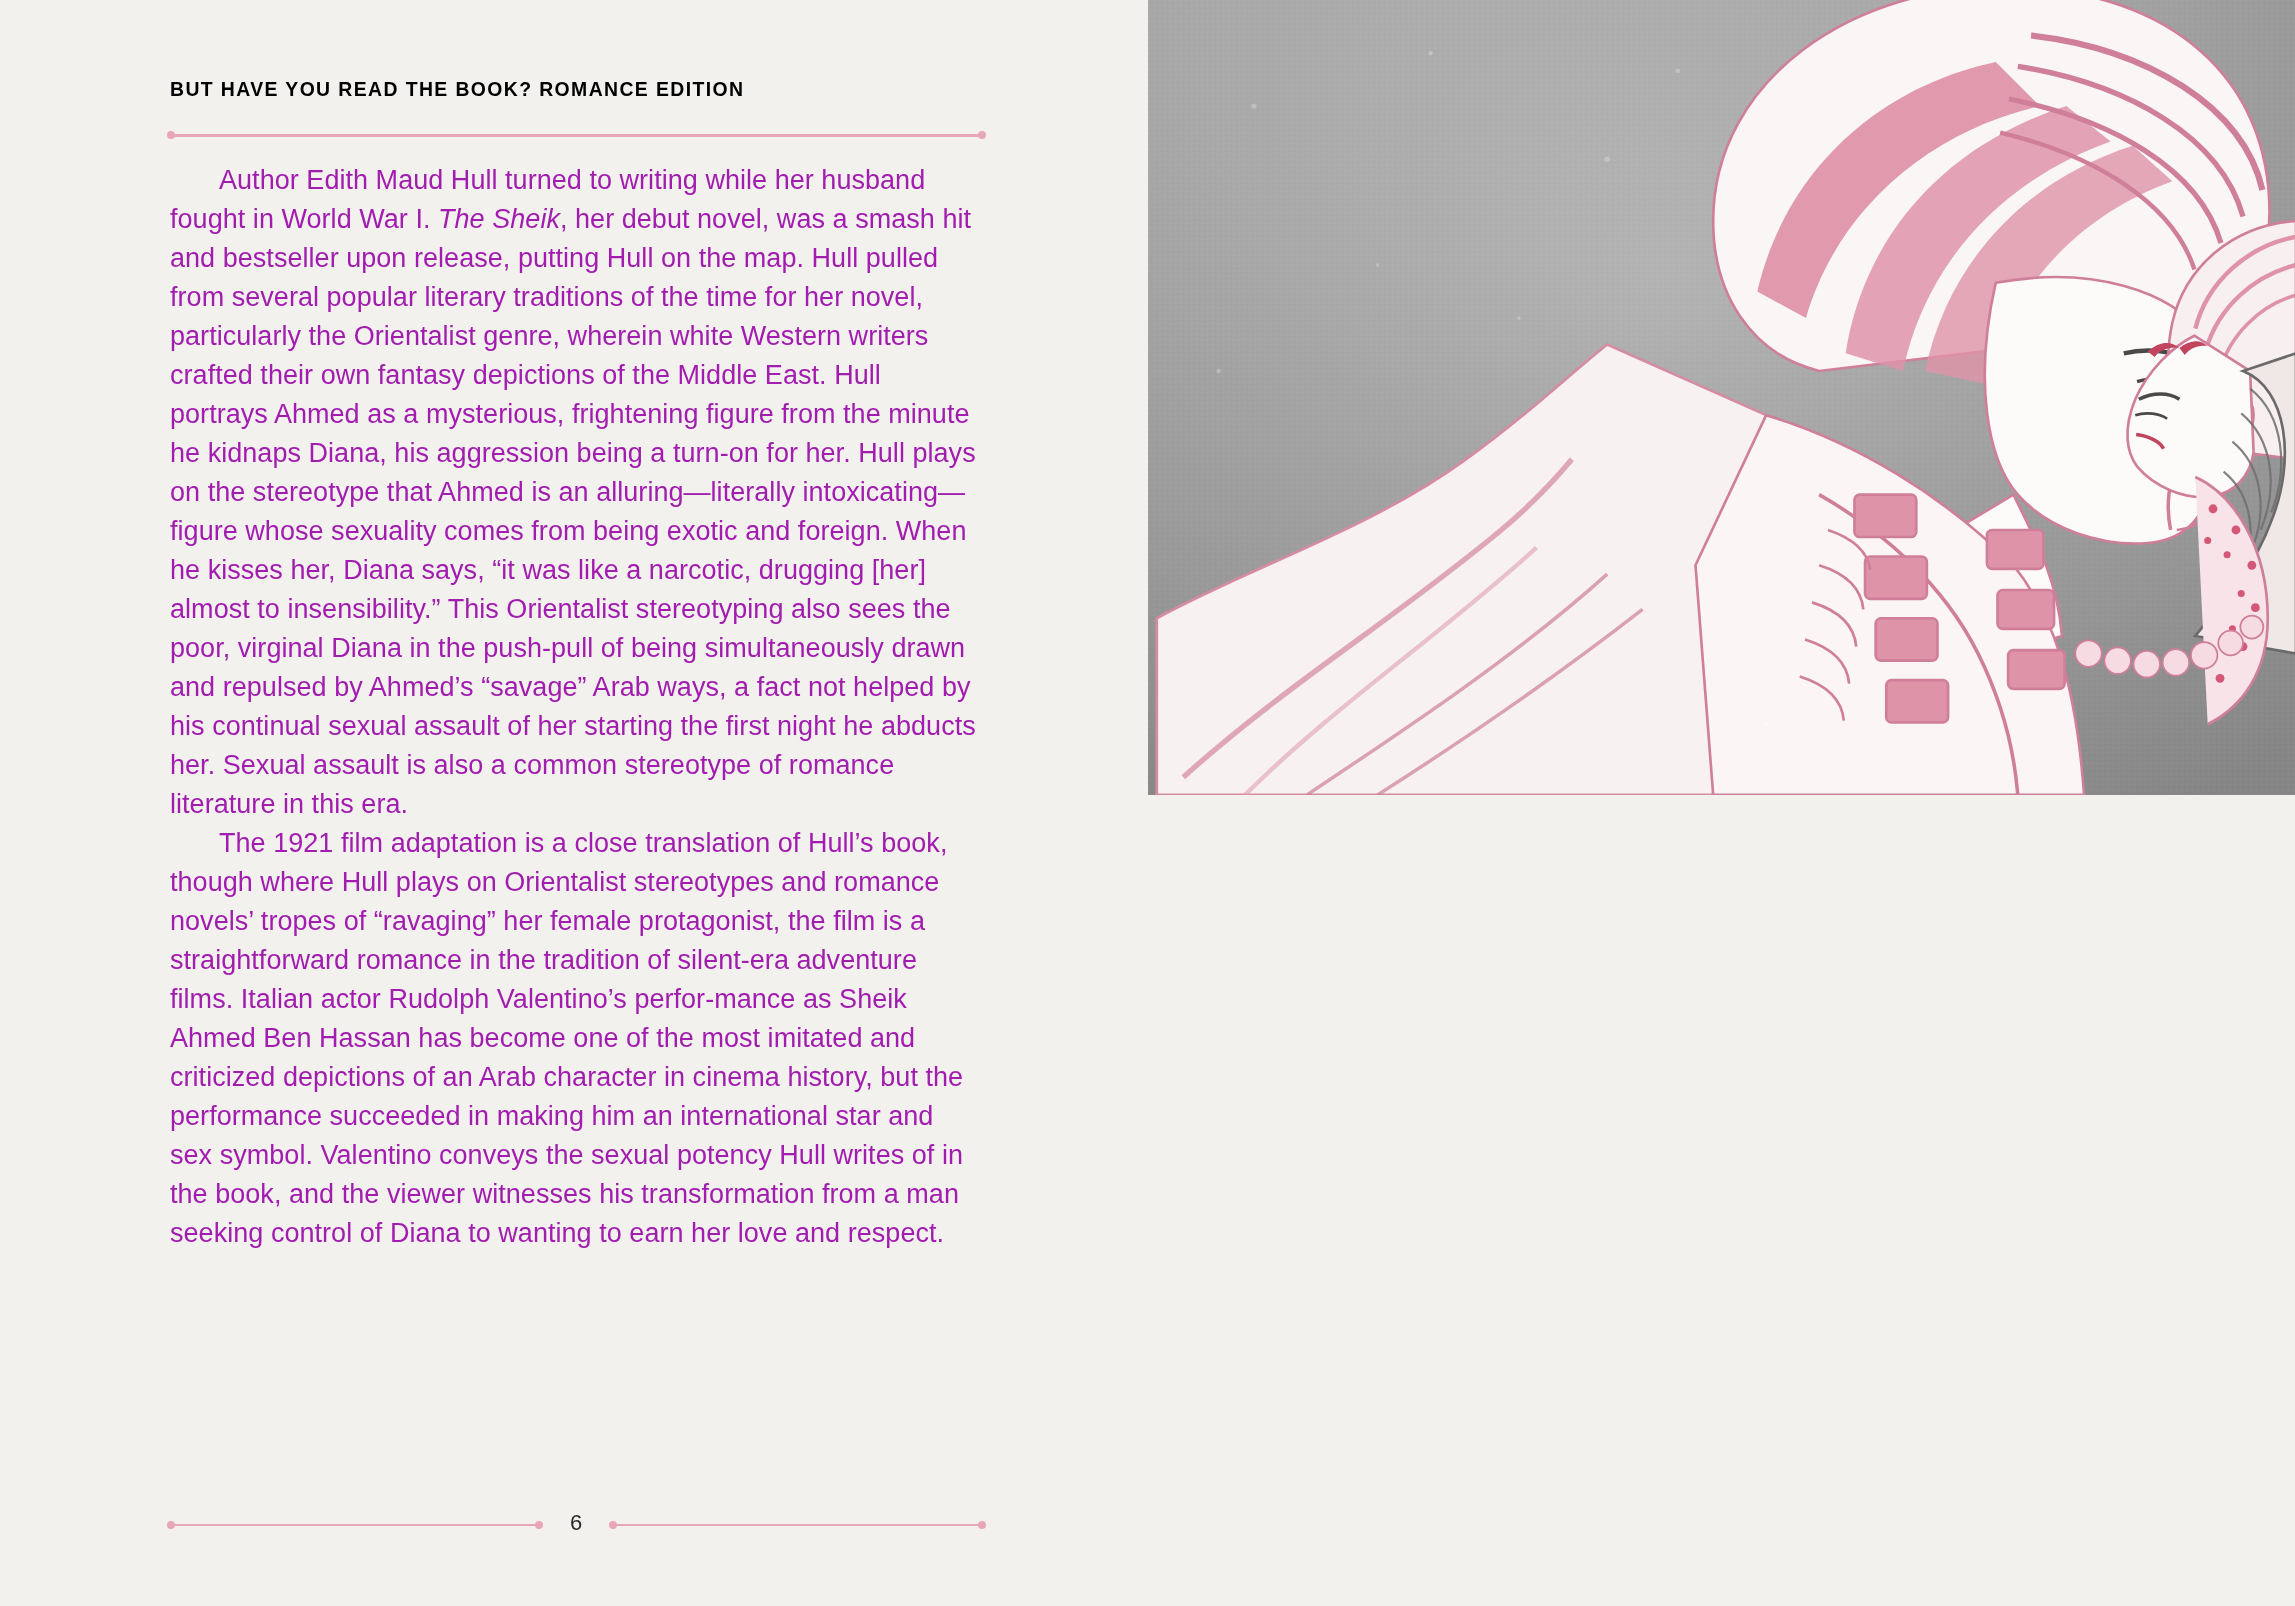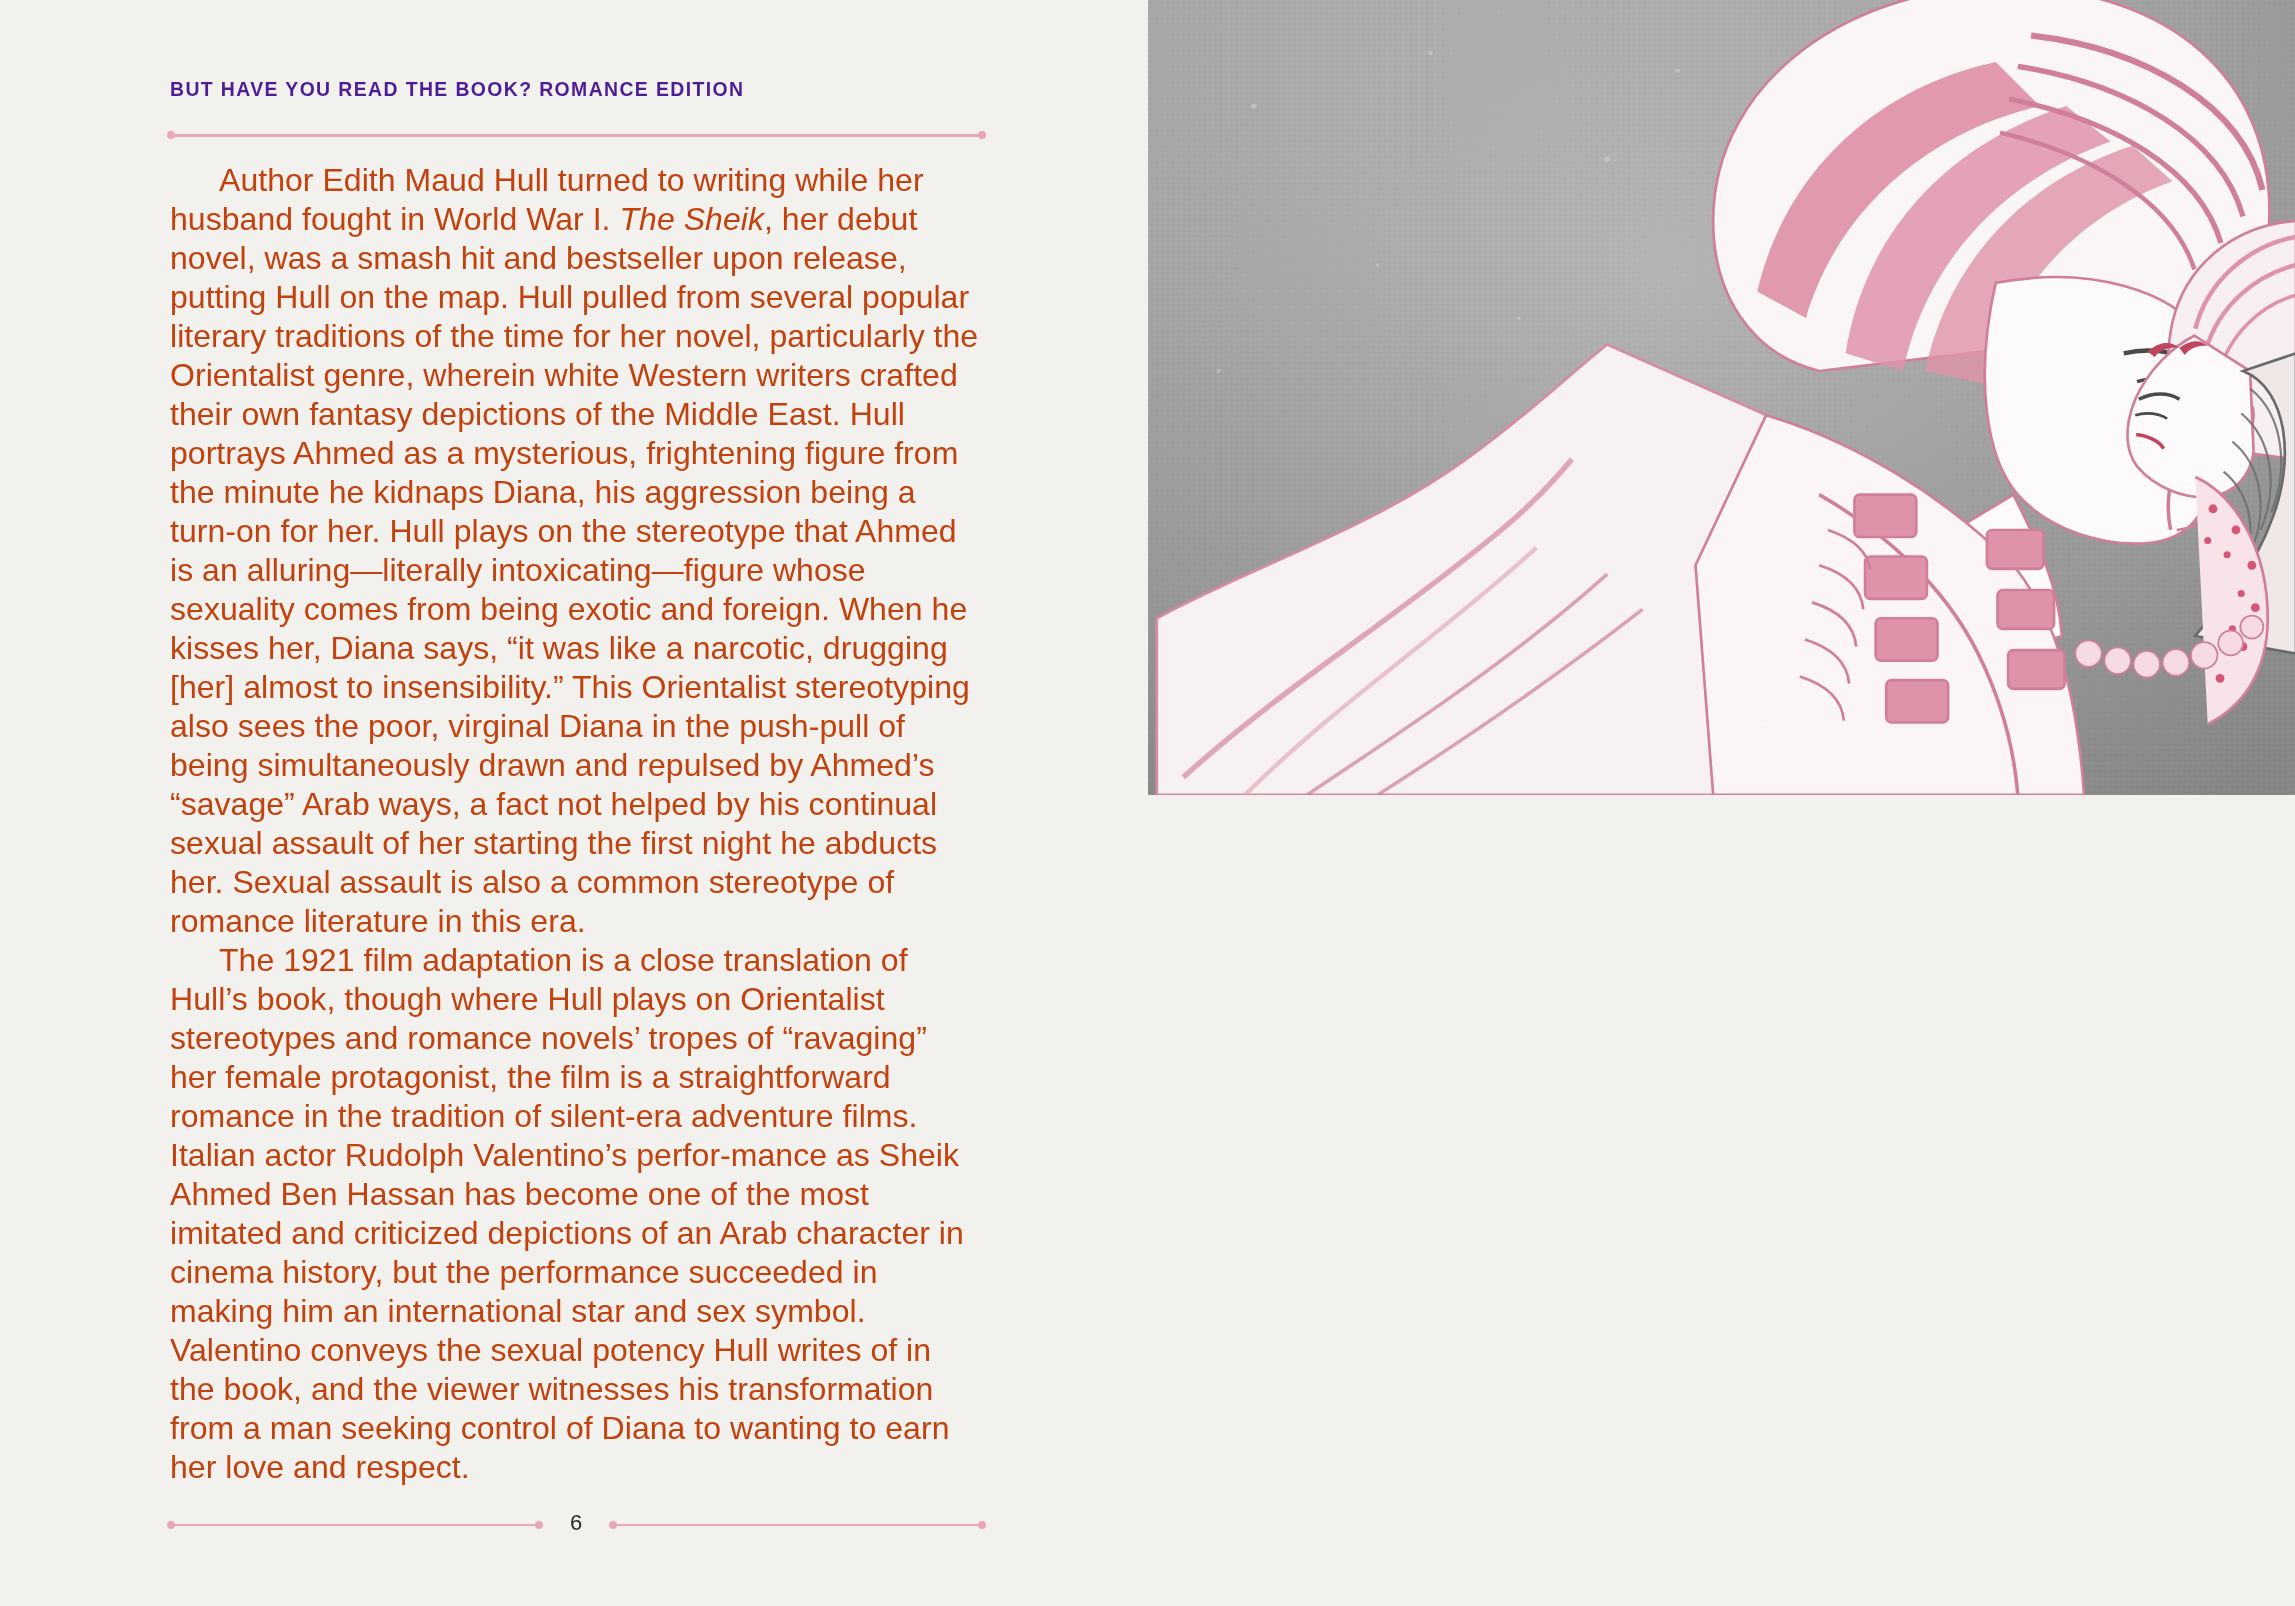--- a/index.html
+++ b/index.html
@@ -32,21 +32,21 @@
 
   
   .running-head {
     position: absolute;
     top: 78px;
     left: 170px;
     font-size: 19.4px;
     font-weight: bold;
     letter-spacing: 1.4px;
     text-transform: uppercase;
-    color: #4c1d95;
+    color: #000000;
     text-align: center;
   }
 
   
   .rule {
     position: absolute;
     height: 2.6px;
     background: #e8a7b8;
   }
   .rule::before, .rule::after {
@@ -63,23 +63,23 @@
 
   .head-rule {
     top: 134px;
     left: 170px;
     width: 812px;
   }
 
   
   .column {
     position: absolute;
-    font-size: 32px;
+    font-size: 27px;
     line-height: 39px;
-    color: #c2410c;
+    color: #a21caf;
     letter-spacing: 0.04px;
   }
   .col-left {
     top: 161px;
     left: 170px;
     width: 812px;
   }
   .column p {
     margin: 0;
     text-indent: 49px;

